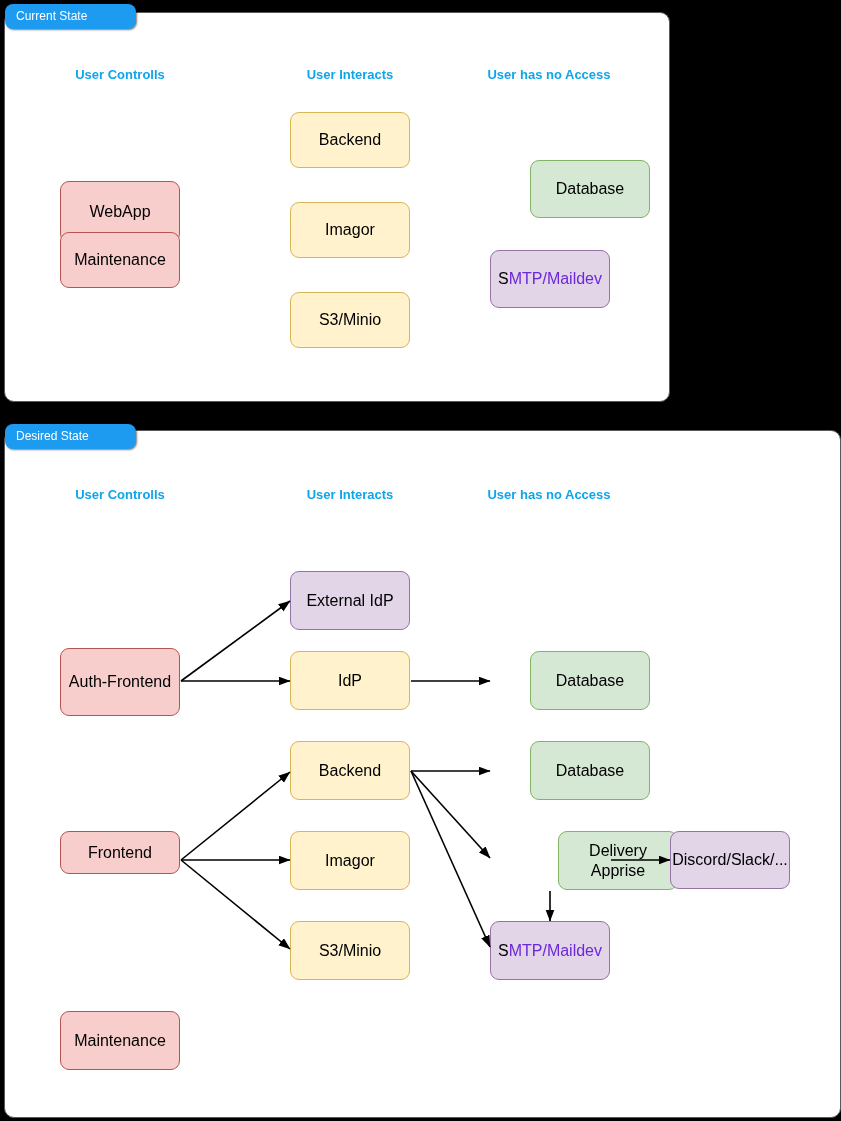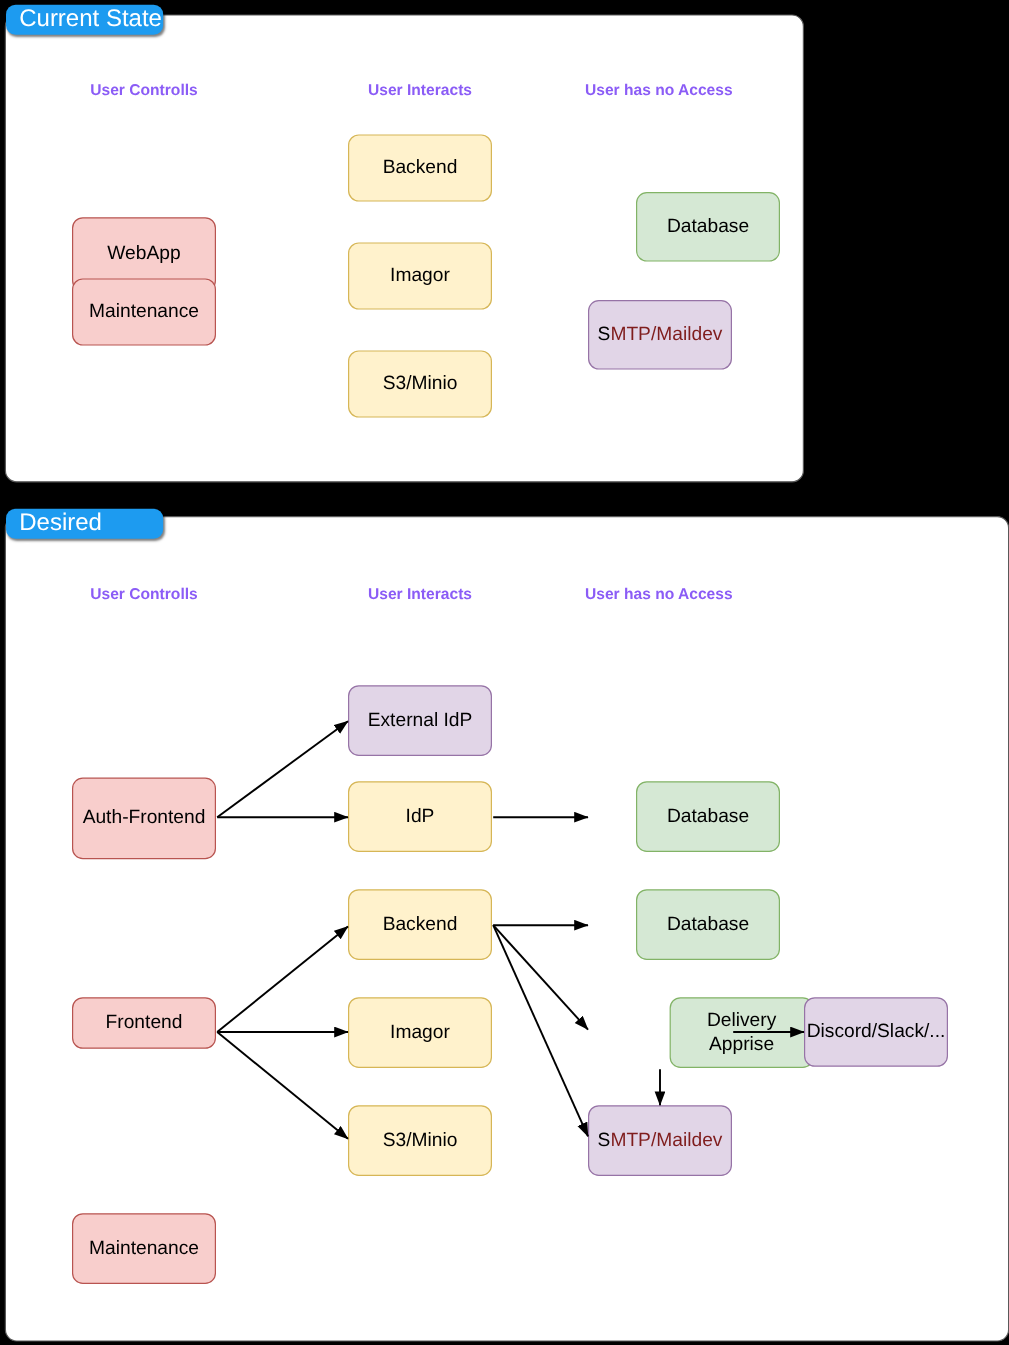--- a/index.html
+++ b/index.html
@@ -15,55 +15,55 @@
     background:#ffffff;
     border:1px solid #595959;
     border-radius:10px;
     box-shadow:2px 2px 3px rgba(0,0,0,0.6);
   }
   .tab{
     position:absolute;
     background:#1d9bf0;
     color:#ffffff;
     border-radius:8px;
-    font-size:20px;
+    font-size:12px;
     line-height:25px;
     padding-left:11px;
     box-sizing:border-box;
     z-index:5;
     box-shadow:1px 1px 2px rgba(0,0,0,0.5);
   }
   .col-header{
     position:absolute;
     width:200px;
     text-align:center;
     font-size:13px;
     font-weight:bold;
-    color:#8b5cf6;
+    color:#0ea5e9;
     z-index:3;
   }
   .node{
     position:absolute;
     width:120px;
     border-radius:9px;
     display:flex;
     align-items:center;
     justify-content:center;
     text-align:center;
     font-size:16px;
     color:#000000;
     box-sizing:border-box;
     z-index:3;
     line-height:1.25;
   }
   .node.red   {background:#f8cecc;border:1.5px solid #b85450;}
   .node.yellow{background:#fff2cc;border:1.5px solid #d6b656;}
   .node.green {background:#d5e8d4;border:1.5px solid #82b366;margin-left:40px;}
   .node.purple{background:#e1d5e7;border:1.5px solid #9673a6;}
-  .muted{color:#7f1d1d;}
+  .muted{color:#6d28d9;}
   #edges{
     position:absolute;left:0;top:0;width:841px;height:1121px;
     z-index:4;pointer-events:none;
   }
   #edges line{stroke:#000000;stroke-width:1.6;}
 </style>
 </head>
 <body>
 
 <div class="panel" style="left:4px;top:12px;width:664px;height:388px"></div>

